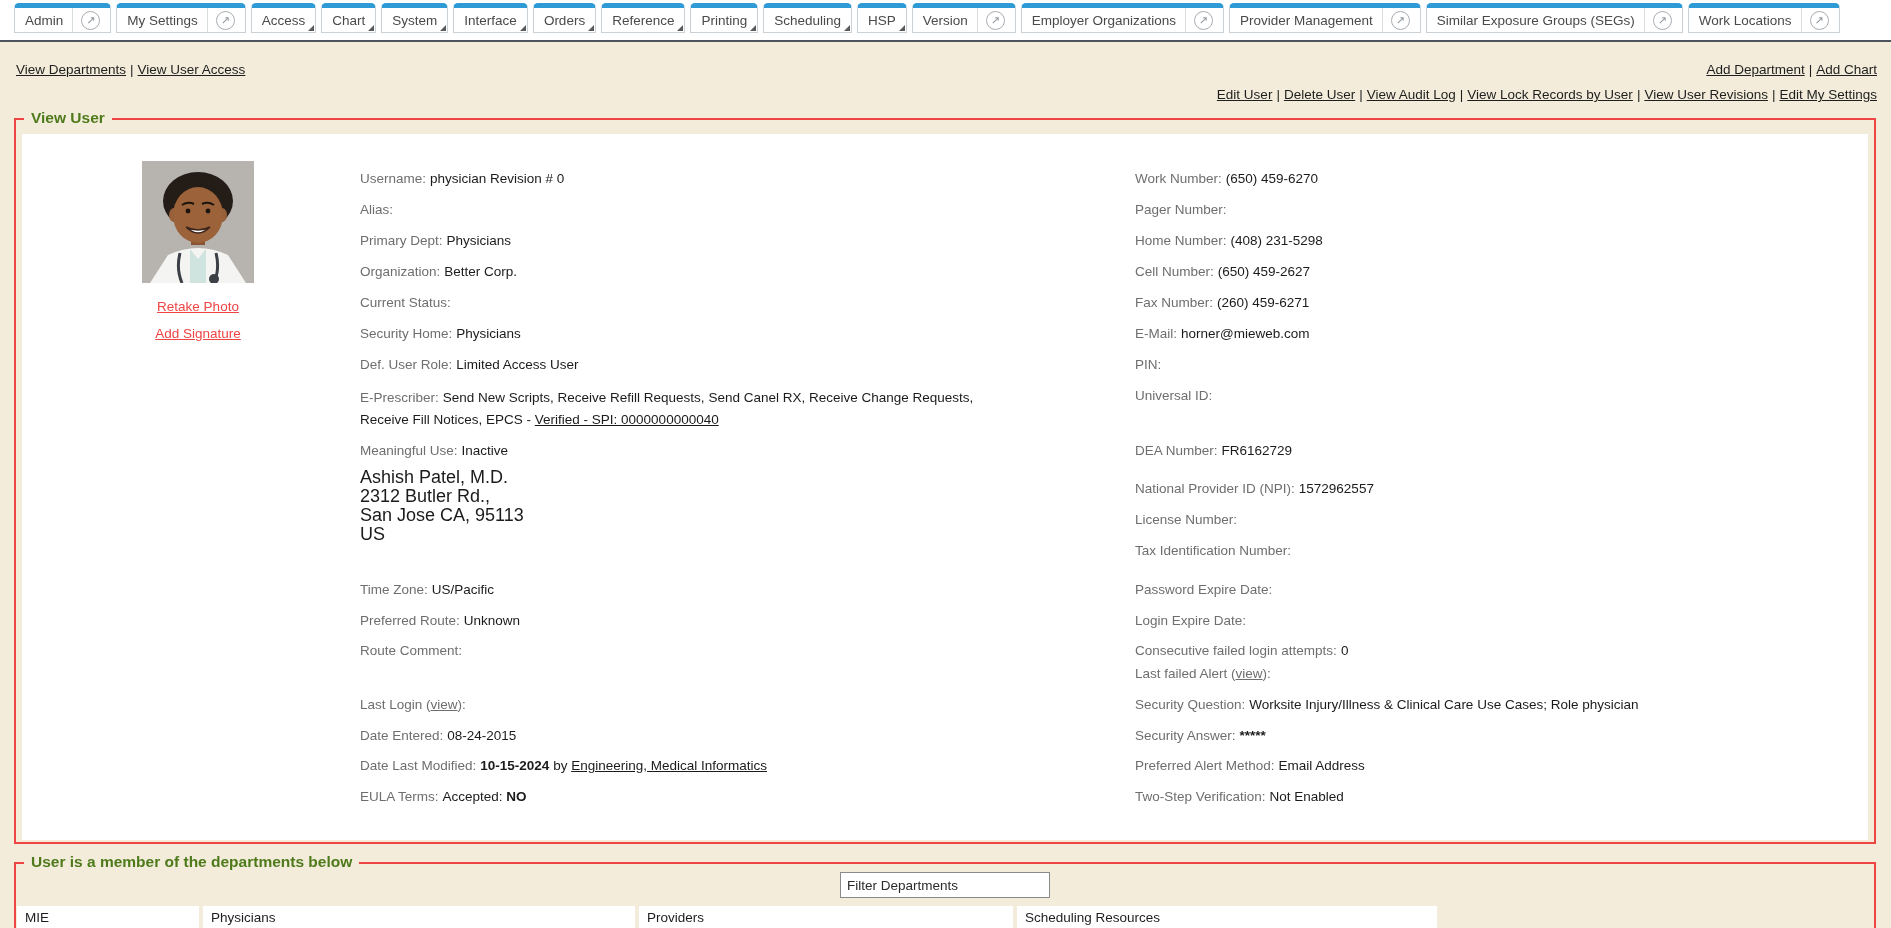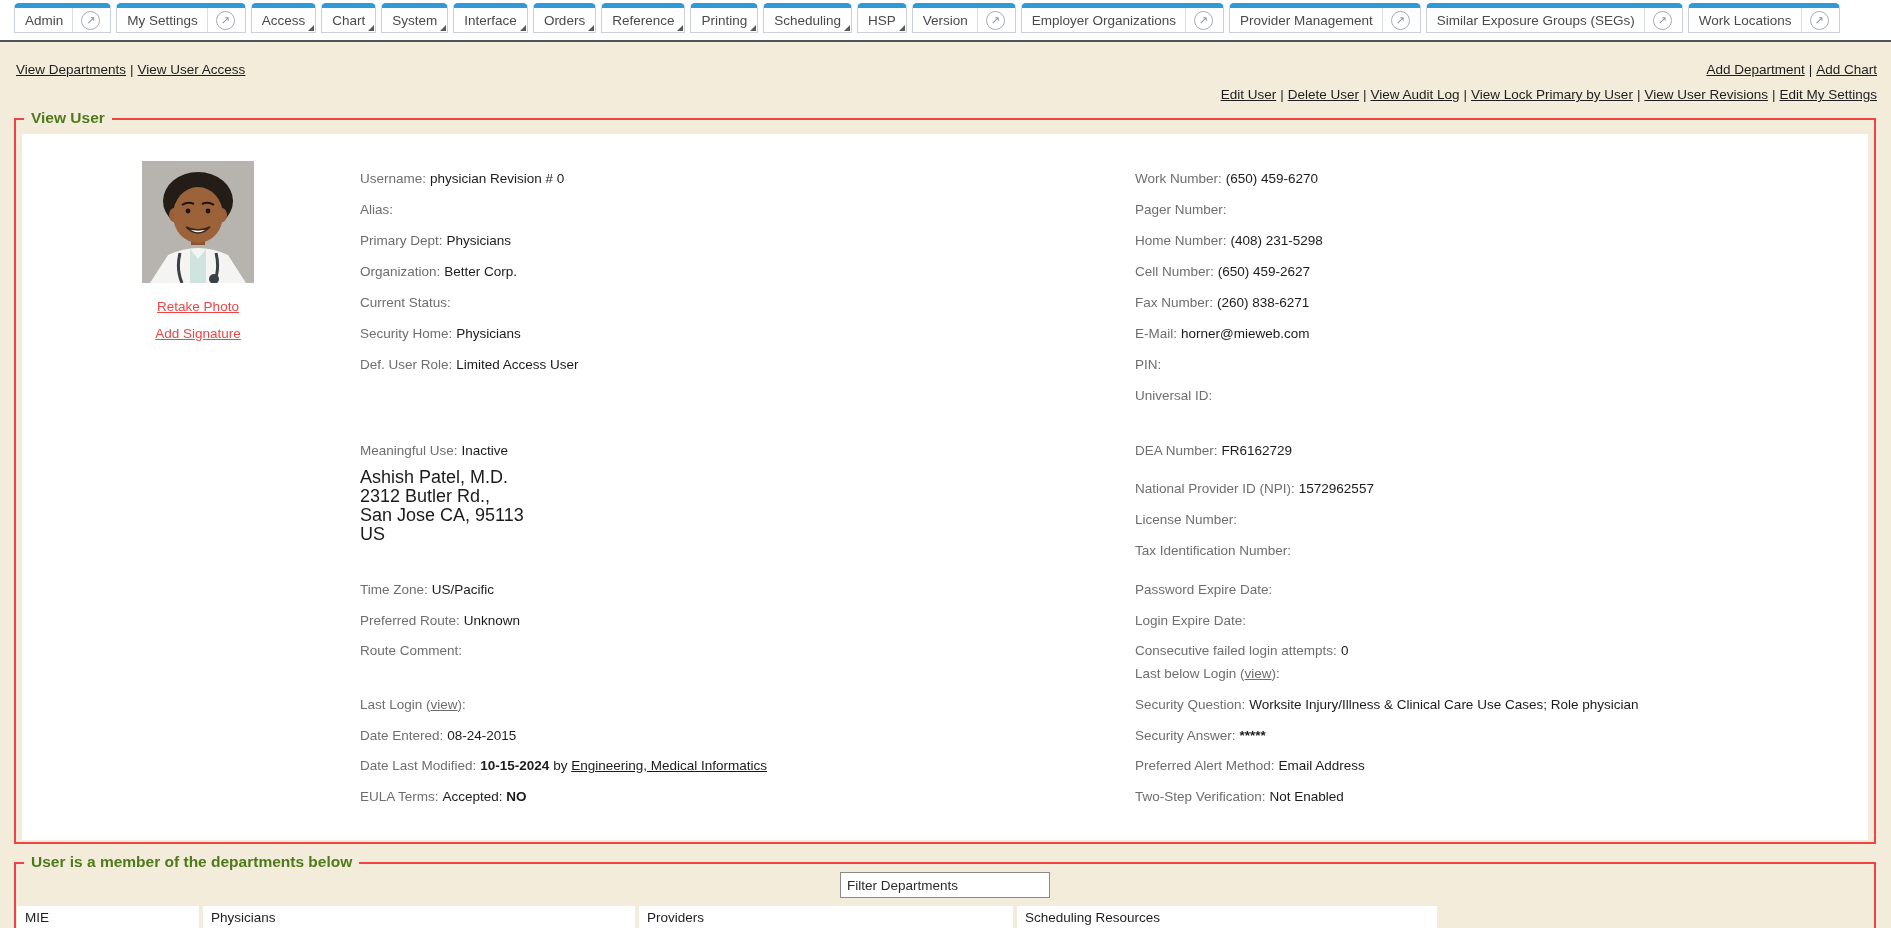--- a/index.html
+++ b/index.html
@@ -145,21 +145,21 @@
   </div>
 </div>
 
 <div class="linkrow" style="left:16px;top:62px">
   <span class="lnk">View Departments</span><span class="sep">|</span><span class="lnk">View User Access</span>
 </div>
 <div class="linkrow" style="right:14px;top:62px">
   <span class="lnk">Add Department</span><span class="sep">|</span><span class="lnk">Add Chart</span>
 </div>
 <div class="linkrow" style="right:14px;top:87px">
-  <span class="lnk">Edit User</span><span class="sep">|</span><span class="lnk">Delete User</span><span class="sep">|</span><span class="lnk">View Audit Log</span><span class="sep">|</span><span class="lnk">View Lock Primary by User</span><span class="sep">|</span><span class="lnk">View User Revisions</span><span class="sep">|</span><span class="lnk">Edit My Settings</span>
+  <span class="lnk">Edit User</span><span class="sep">|</span><span class="lnk">Delete User</span><span class="sep">|</span><span class="lnk">View Audit Log</span><span class="sep">|</span><span class="lnk">View Lock Records by User</span><span class="sep">|</span><span class="lnk">View User Revisions</span><span class="sep">|</span><span class="lnk">Edit My Settings</span>
 </div>
 
 <div class="fs" style="left:14px;top:118px;width:1862px;height:726px">
   <span class="fs-legend">View User</span>
   <div class="panel">
 
     <svg class="photo" viewBox="0 0 112 122" xmlns="http://www.w3.org/2000/svg">
       <rect x="0" y="0" width="112" height="122" fill="#b7b3ae"></rect>
       <ellipse cx="56" cy="40" rx="35" ry="29" fill="#241c16"></ellipse>
       <rect x="49" y="70" width="14" height="14" fill="#8a5532"></rect>
@@ -198,20 +198,23 @@
     </div>
     <div class="fld" style="top:160px">
       <span class="lbl">Current Status:</span><span class="val"></span>
     </div>
     <div class="fld" style="top:191px">
       <span class="lbl">Security Home:</span><span class="val">Physicians</span>
     </div>
     <div class="fld" style="top:222px">
       <span class="lbl">Def. User Role:</span><span class="val">Limited Access User</span>
     </div>
+    <div class="fld" style="top:253px;width:618px;line-height:22px">
+      <span class="lbl">E-Prescriber:</span><span class="val">Send New Scripts, Receive Refill Requests, Send Canel RX, Receive Change Requests, Receive Fill Notices, EPCS - </span><span class="vlink">Verified - SPI: 0000000000040</span>
+    </div>
     <div class="fld" style="top:308px">
       <span class="lbl">Meaningful Use:</span><span class="val">Inactive</span>
     </div>
     <div class="addr" style="top:334px">
       <span>Ashish Patel, M.D.</span>
       <span>2312 Butler Rd.,</span>
       <span>San Jose CA, 95113</span>
       <span>US</span>
     </div>
     <div class="fld" style="top:447px">
@@ -242,21 +245,21 @@
     <div class="fld r" style="top:67px">
       <span class="lbl">Pager Number:</span><span class="val"></span>
     </div>
     <div class="fld r" style="top:98px">
       <span class="lbl">Home Number:</span><span class="val">(408) 231-5298</span>
     </div>
     <div class="fld r" style="top:129px">
       <span class="lbl">Cell Number:</span><span class="val">(650) 459-2627</span>
     </div>
     <div class="fld r" style="top:160px">
-      <span class="lbl">Fax Number:</span><span class="val">(260) 838-6271</span>
+      <span class="lbl">Fax Number:</span><span class="val">(260) 459-6271</span>
     </div>
     <div class="fld r" style="top:191px">
       <span class="lbl">E-Mail:</span><span class="val">horner@mieweb.com</span>
     </div>
     <div class="fld r" style="top:222px">
       <span class="lbl">PIN:</span><span class="val"></span>
     </div>
     <div class="fld r" style="top:253px">
       <span class="lbl">Universal ID:</span><span class="val"></span>
     </div>
@@ -275,21 +278,21 @@
     <div class="fld r" style="top:447px">
       <span class="lbl">Password Expire Date:</span><span class="val"></span>
     </div>
     <div class="fld r" style="top:478px">
       <span class="lbl">Login Expire Date:</span><span class="val"></span>
     </div>
     <div class="fld r" style="top:508px">
       <span class="lbl">Consecutive failed login attempts:</span><span class="val">0</span>
     </div>
     <div class="fld r" style="top:531px">
-      <span class="lbl0">Last below Login (</span><span class="glink">view</span><span class="lbl0">):</span>
+      <span class="lbl0">Last failed Alert (</span><span class="glink">view</span><span class="lbl0">):</span>
     </div>
     <div class="fld r" style="top:562px">
       <span class="lbl">Security Question:</span><span class="val">Worksite Injury/Illness &amp; Clinical Care Use Cases; Role physician</span>
     </div>
     <div class="fld r" style="top:593px">
       <span class="lbl">Security Answer:</span><span class="val bold">*****</span>
     </div>
     <div class="fld r" style="top:623px">
       <span class="lbl">Preferred Alert Method:</span><span class="val">Email Address</span>
     </div>

